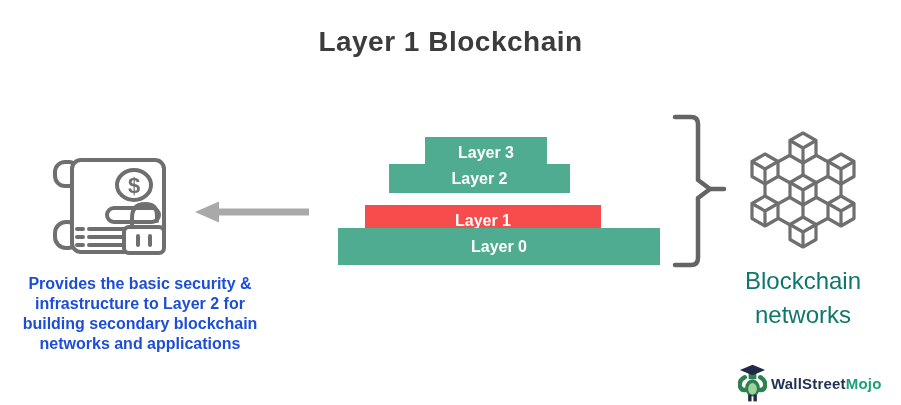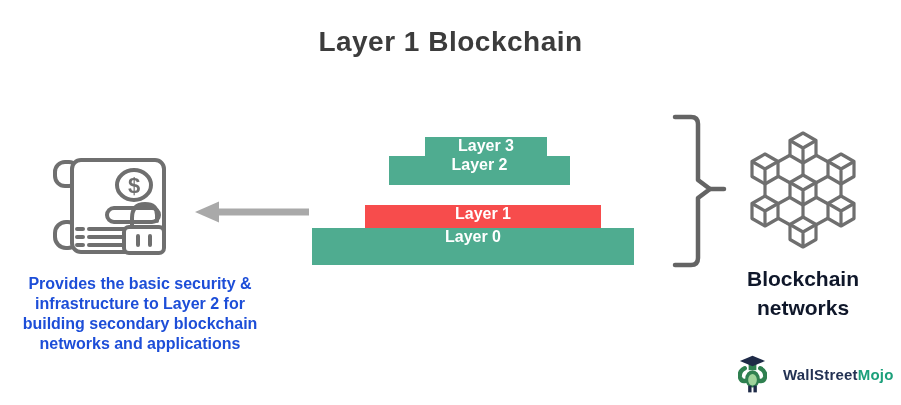--- a/index.html
+++ b/index.html
@@ -5,64 +5,64 @@
   html,body{margin:0;padding:0;background:#fff;}
   .canvas{
     position:relative;width:901px;height:405px;background:#ffffff;overflow:hidden;
     font-family:"Liberation Sans","DejaVu Sans",sans-serif;
   }
   .title{
     position:absolute;top:26px;left:0;width:901px;text-align:center;
     font-size:28px;font-weight:bold;color:#3c3c3c;letter-spacing:0.5px;margin:0;
   }
   .layer{
-    position:absolute;display:flex;align-items:flex-start;justify-content:center;
+    position:absolute;display:flex;align-items:center;justify-content:center;
     box-sizing:border-box;
   }
   .layer-label{color:#ffffff;font-weight:bold;font-size:16px;}
   .left-icon{position:absolute;left:52px;top:155px;}
   .arrow{position:absolute;left:195px;top:200px;}
   .left-text{
     position:absolute;left:4px;top:274px;width:272px;text-align:center;
     font-size:16px;font-weight:bold;color:#1d4ed8;line-height:1.25;
     white-space:pre-line;
   }
   .brace{position:absolute;left:671px;top:113px;}
   .net-icon{position:absolute;left:744px;top:131px;}
   .right-text{
     position:absolute;left:733px;top:264px;width:140px;text-align:center;
-    font-size:21px;font-weight:bold;color:#0f172a;line-height:1.4;
+    font-size:24px;font-weight:normal;color:#0f766e;line-height:1.4;
     white-space:pre-line;
   }
   .logo{
-    position:absolute;left:738px;top:355px;display:flex;align-items:center;gap:16px;justify-content:flex-end;
+    position:absolute;left:738px;top:364px;display:flex;align-items:center;gap:4px;justify-content:flex-end;
   }
   .logo-text{font-size:15px;font-weight:bold;letter-spacing:0.2px;}
   .logo-primary{color:#233253;}
   .logo-accent{color:#1ca07b;}
   svg{display:block;}
 </style>
 </head>
 <body>
 
 <div class="canvas">
 
   <h1 class="title">Layer 1 Blockchain</h1>
 
   <div>
     <div class="layer" style="left: 425px; top: 137px; width: 122px; height: 31px; background-color: rgb(79, 172, 144);">
       <span class="layer-label">Layer 3</span>
     </div>
-    <div class="layer" style="left: 389px; top: 156px; width: 181px; height: 29px; background-color: rgb(79, 172, 144);">
+    <div class="layer" style="left: 389px; top: 164px; width: 181px; height: 29px; background-color: rgb(79, 172, 144);">
       <span class="layer-label">Layer 2</span>
     </div>
     <div class="layer" style="left: 365px; top: 197px; width: 236px; height: 31px; background-color: rgb(247, 76, 76); margin-top: 8px;">
       <span class="layer-label">Layer 1</span>
     </div>
-    <div class="layer" style="left: 312px; top: 228px; width: 322px; height: 37px; background-color: rgb(79, 172, 144);">
+    <div class="layer" style="left: 338px; top: 228px; width: 322px; height: 37px; background-color: rgb(79, 172, 144);">
       <span class="layer-label">Layer 0</span>
     </div>
   </div>
 
   <div class="left-icon">
     <svg width="116" height="104" viewBox="0 0 116 104">
       <g stroke="#6f6f6f" stroke-width="4" fill="none" stroke-linejoin="round" stroke-linecap="round">
         <rect x="3" y="7" width="24" height="24" rx="10" fill="#fff"></rect>
         <rect x="3" y="67" width="24" height="26" rx="11" fill="#fff"></rect>
         <rect x="20" y="5" width="92" height="92" rx="9" fill="#fff"></rect>

